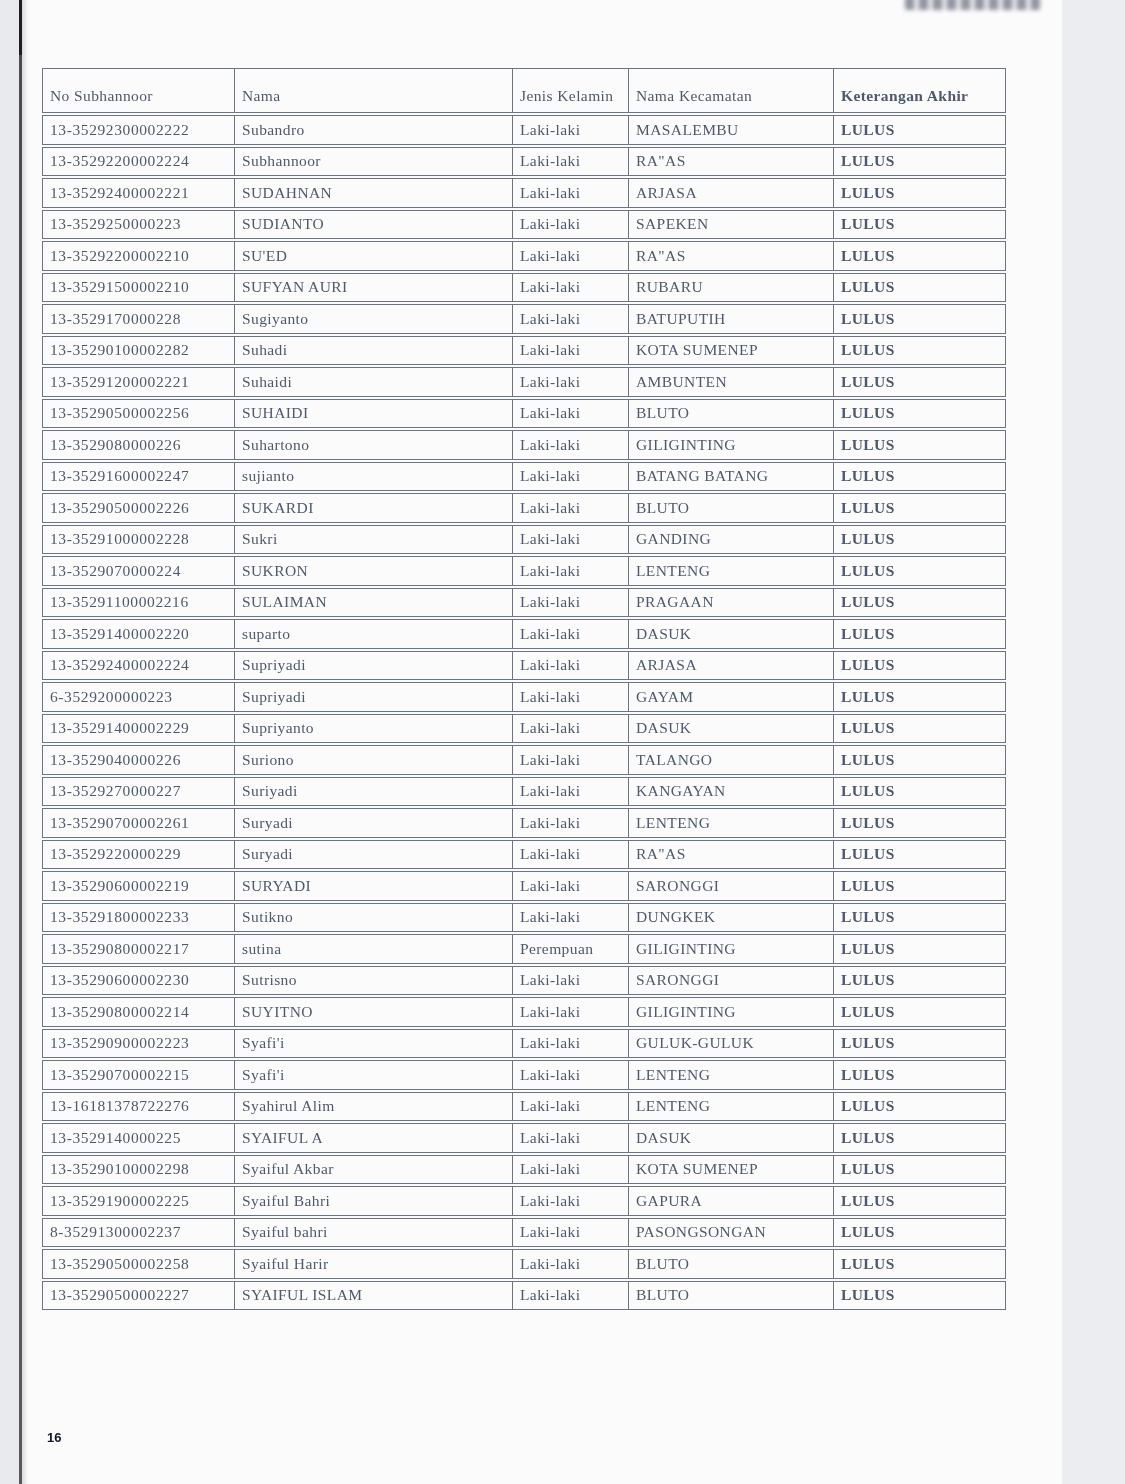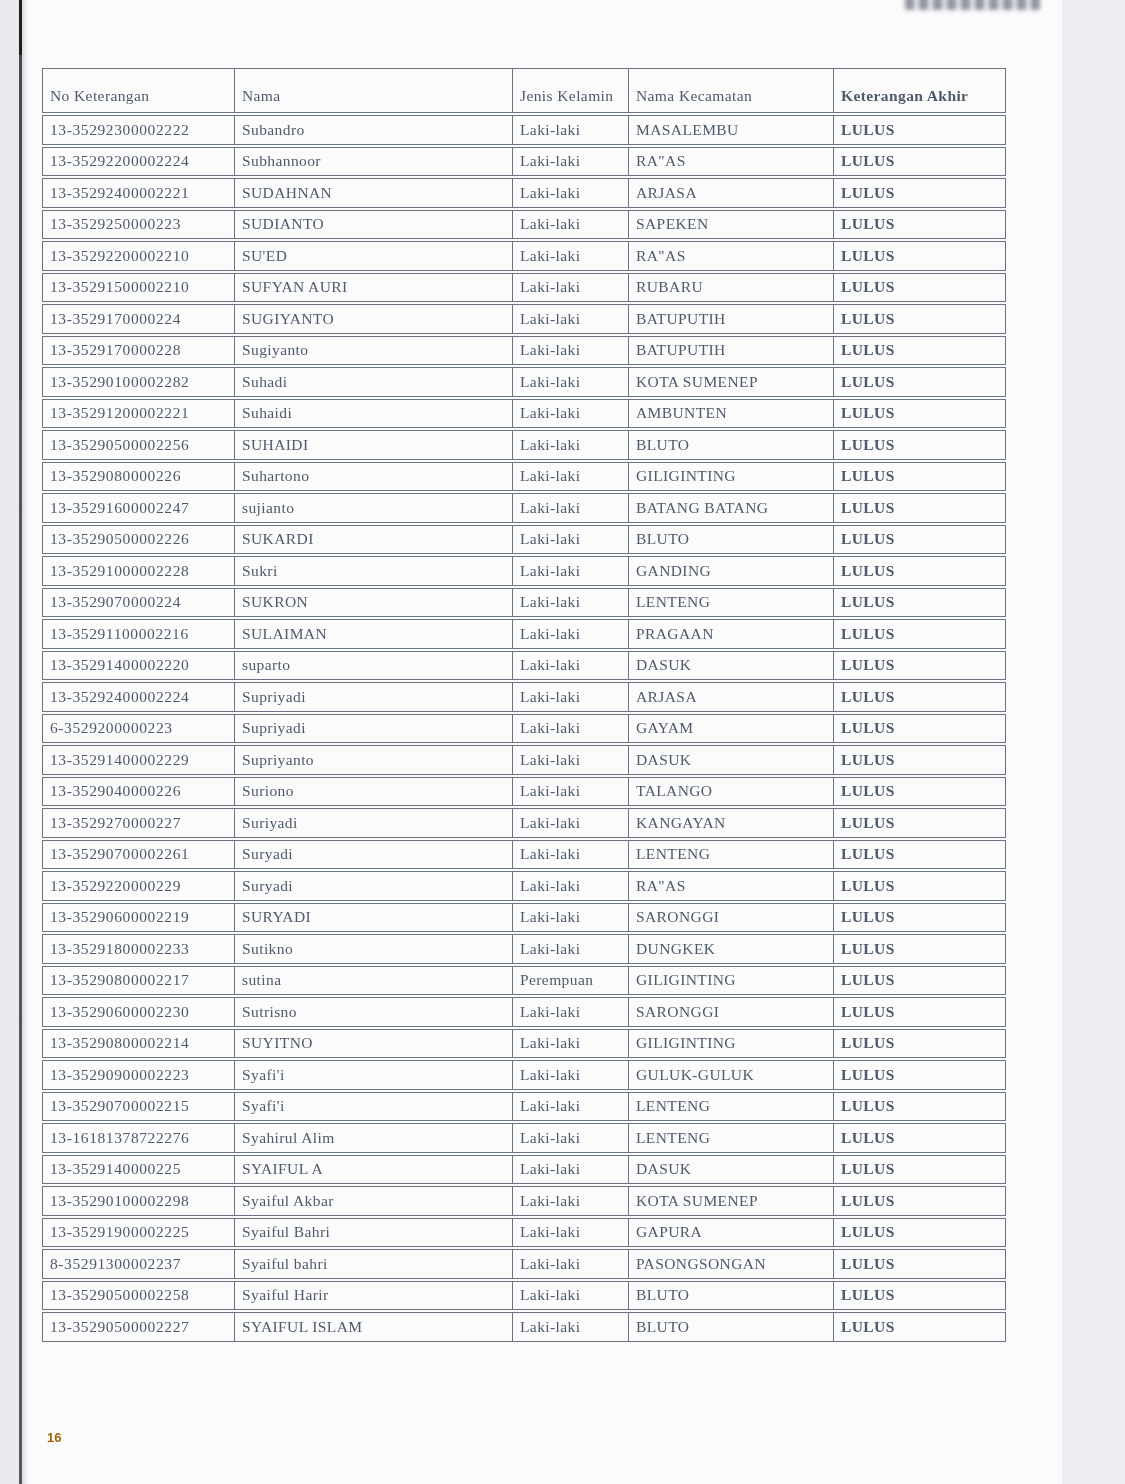--- a/index.html
+++ b/index.html
@@ -89,21 +89,21 @@
     padding-bottom: 7px;
     font-size: 15.5px;
   }
   .results-table td.num { letter-spacing: 0.6px; }
   .page-number {
     position: absolute;
     left: 47px; top: 1430px;
     font-family: "Liberation Sans", sans-serif;
     font-weight: bold;
     font-size: 13px;
-    color: #a16207;
+    color: #0f172a;
   }
 </style>
 </head>
 <body>
 
 <div class="edge-strip-left"></div>
 <div class="edge-strip-right"></div>
 <div class="spine-line"></div>
 <div class="spine-shadow"></div>
 <div class="scan-artifact-top"></div>
@@ -111,21 +111,21 @@
 <table class="results-table">
   <colgroup>
     <col class="c1">
       <col class="c2">
       <col class="c3">
       <col class="c4">
       <col class="c5">
   </colgroup>
   <thead>
     <tr>
-        <th>No Keterangan</th>
+        <th>No Subhannoor</th>
         <th>Nama</th>
         <th>Jenis Kelamin</th>
         <th>Nama Kecamatan</th>
         <th>Keterangan Akhir</th>
       </tr>
   </thead>
   <tbody>
       <tr>
         <td class="num">13-35292300002222</td>
         <td>Subandro</td>
@@ -159,27 +159,20 @@
         <td>SU'ED</td>
         <td>Laki-laki</td>
         <td>RA"AS</td>
         <td>LULUS</td>
       </tr>
       <tr>
         <td class="num">13-35291500002210</td>
         <td>SUFYAN AURI</td>
         <td>Laki-laki</td>
         <td>RUBARU</td>
-        <td>LULUS</td>
-      </tr>
-      <tr>
-        <td class="num">13-3529170000224</td>
-        <td>SUGIYANTO</td>
-        <td>Laki-laki</td>
-        <td>BATUPUTIH</td>
         <td>LULUS</td>
       </tr>
       <tr>
         <td class="num">13-3529170000228</td>
         <td>Sugiyanto</td>
         <td>Laki-laki</td>
         <td>BATUPUTIH</td>
         <td>LULUS</td>
       </tr>
       <tr>

